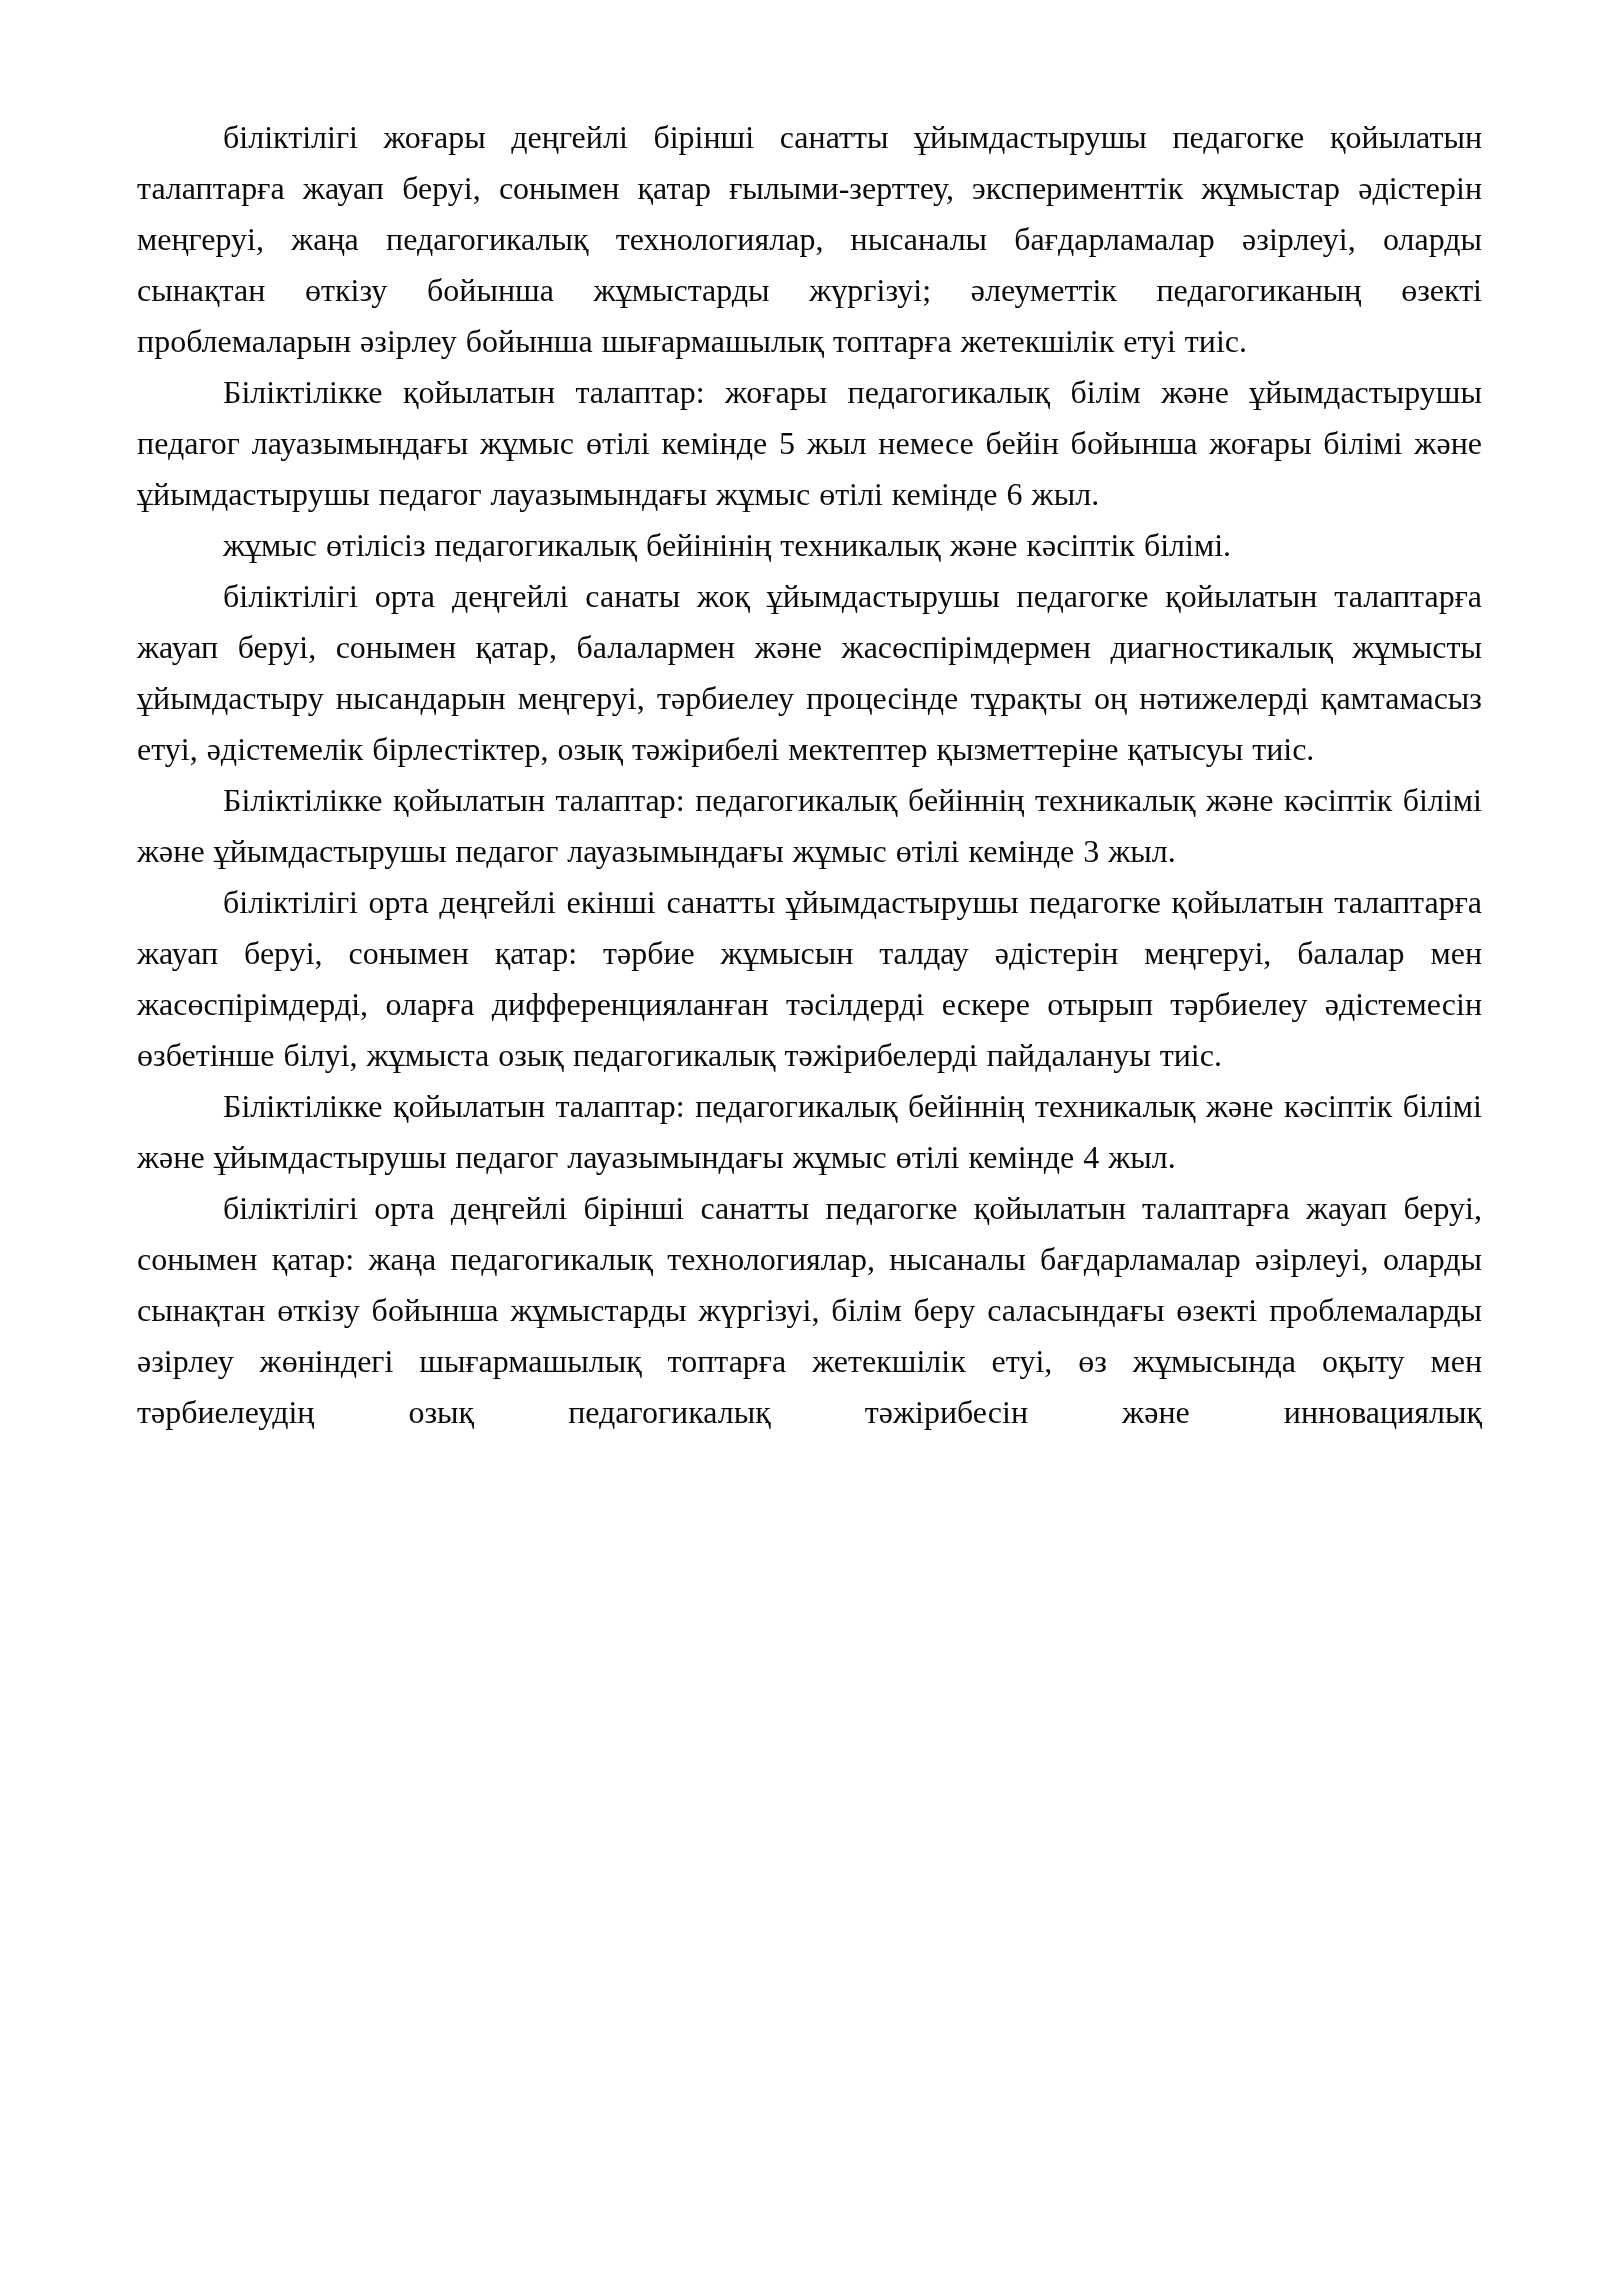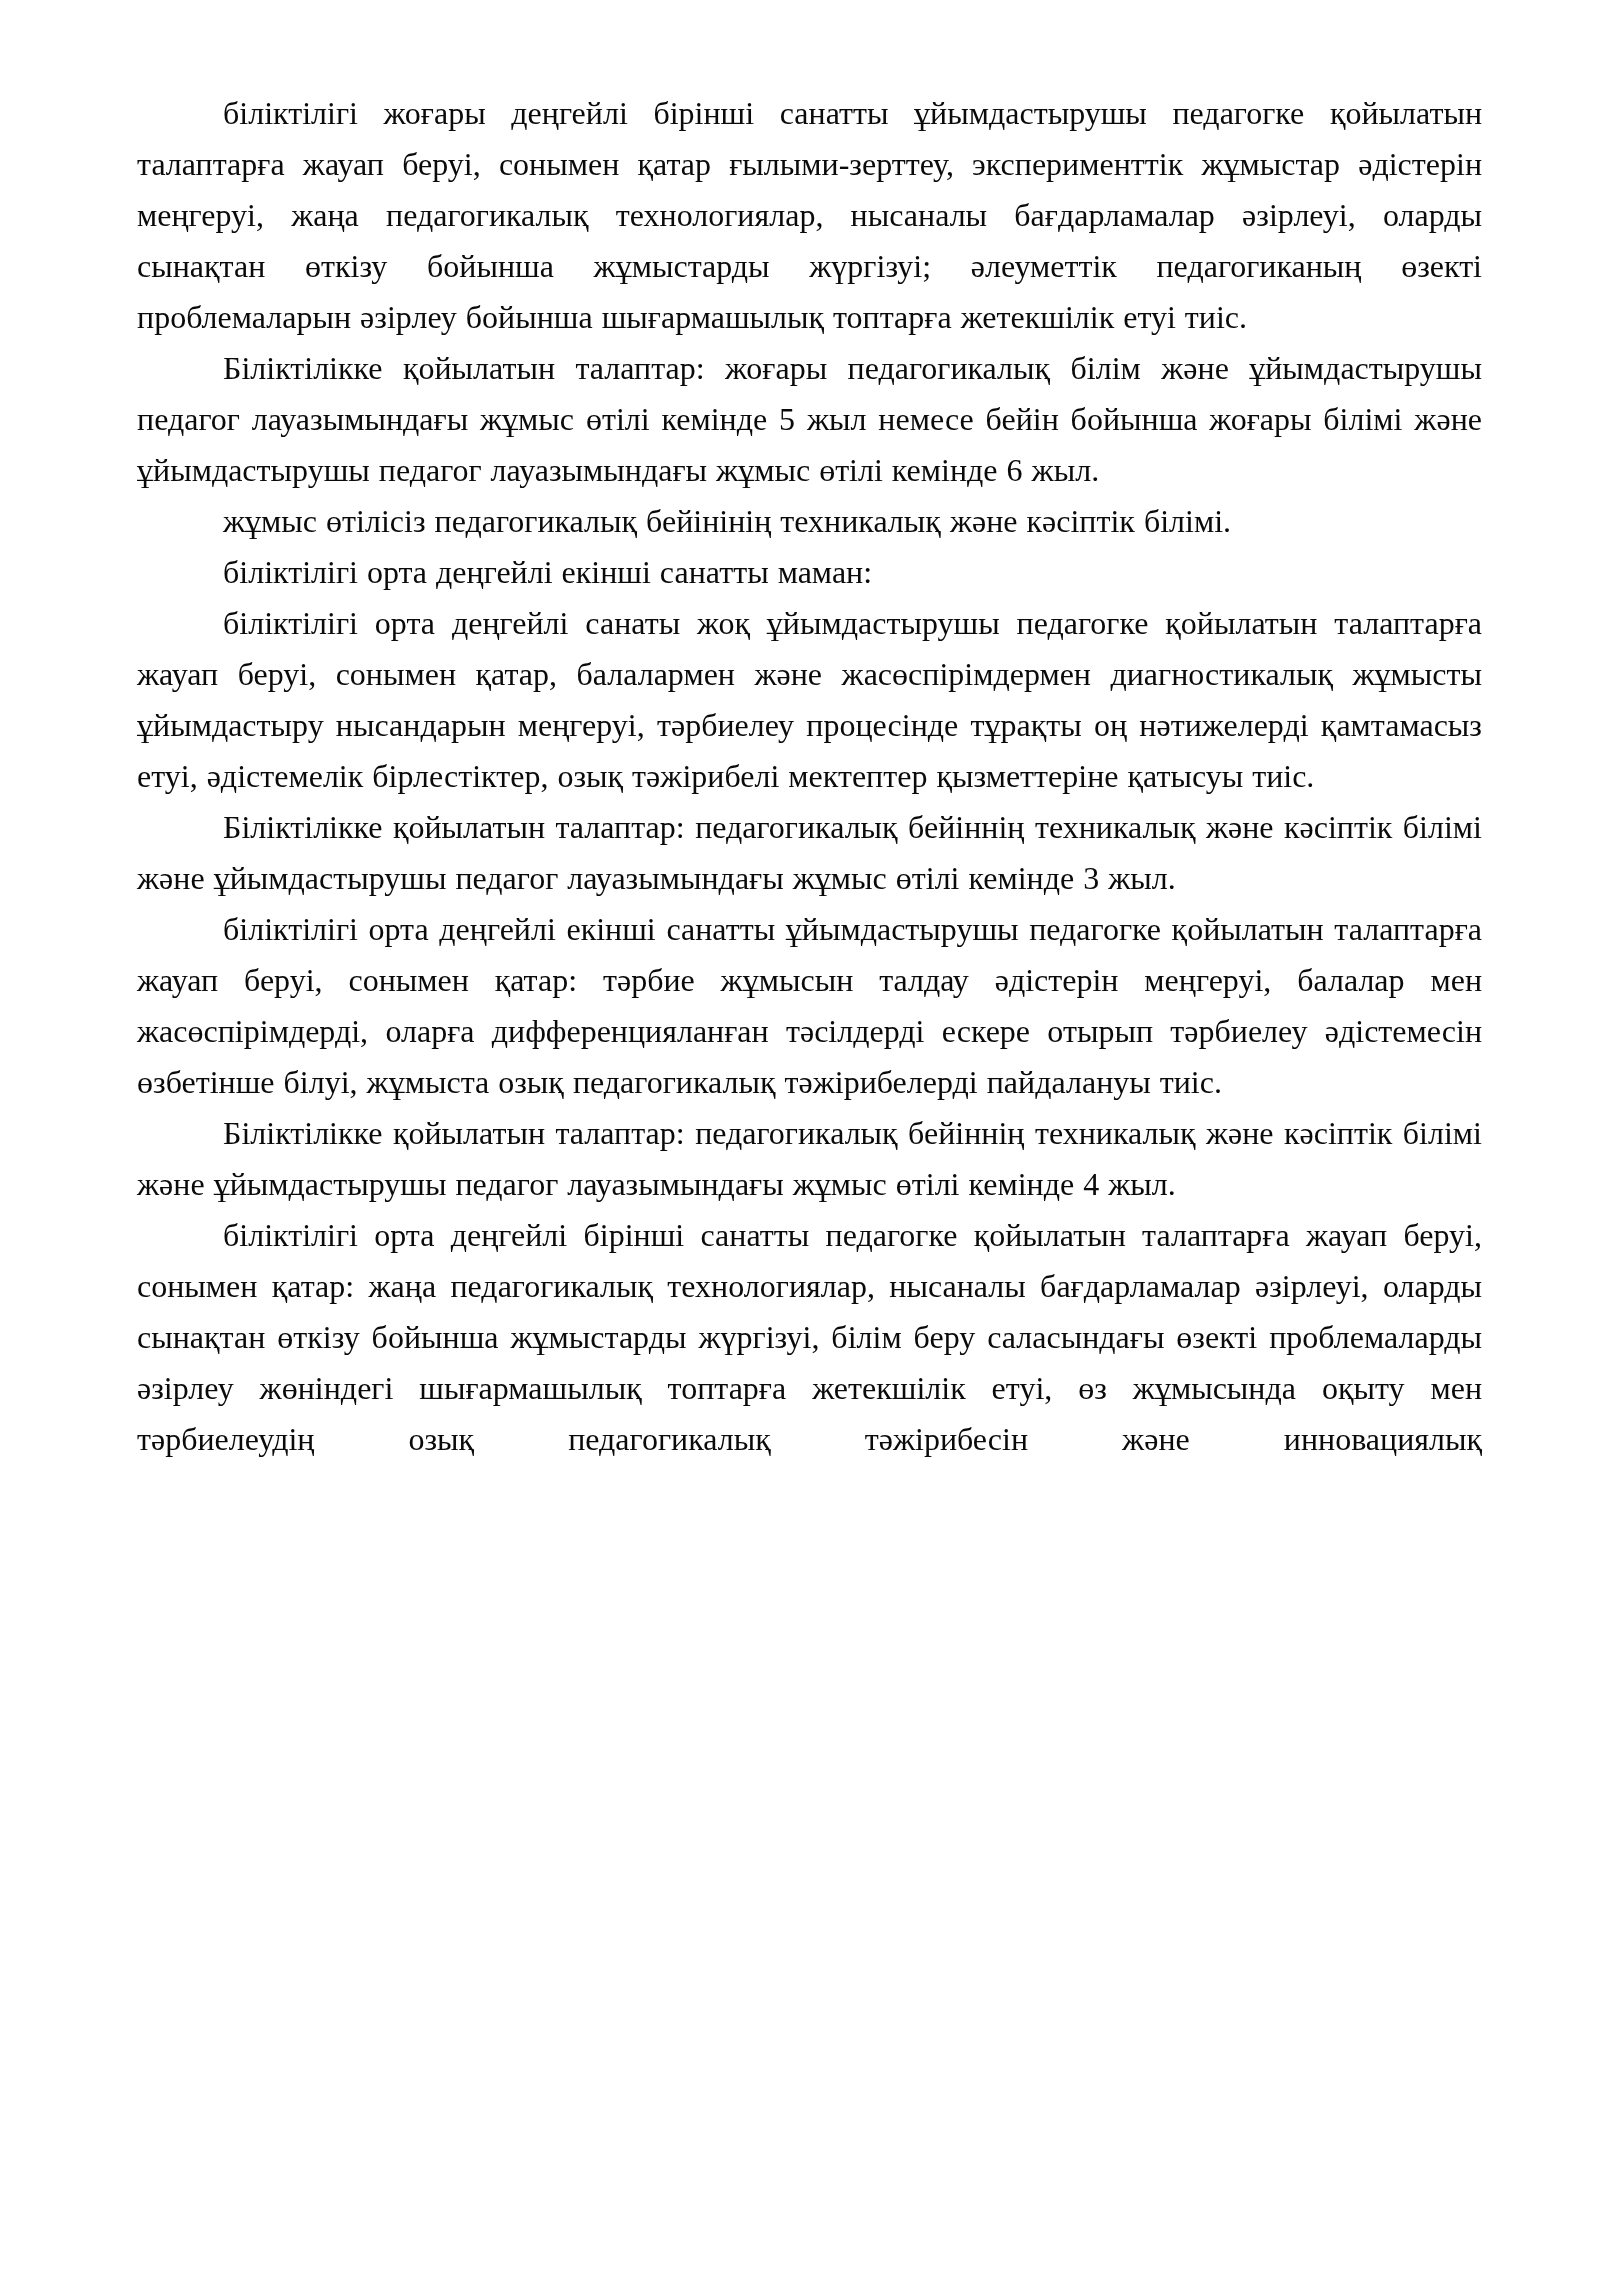--- a/index.html
+++ b/index.html
@@ -7,21 +7,21 @@
     padding: 0;
     background: #ffffff;
   }
   .page {
     position: relative;
     width: 1621px;
     height: 2293px;
     margin: 0 auto;
     background: #ffffff;
     box-sizing: border-box;
-    padding: 88px 139px 0 137px;
+    padding: 112px 139px 0 137px;
     overflow: hidden;
   }
   .doc-body {
     font-family: "Liberation Serif", "DejaVu Serif", serif;
     font-size: 32px;
     line-height: 51px;
     color: #0a0a0a;
     text-align: justify;
     -webkit-hyphens: none;
     hyphens: none;
@@ -39,21 +39,20 @@
   }
 </style>
 </head>
 <body>
 
 <div class="page">
   <div class="doc-body">
       <p class="para">біліктілігі жоғары деңгейлі бірінші санатты ұйымдастырушы педагогке қойылатын талаптарға жауап беруі, сонымен қатар ғылыми-зерттеу, эксперименттік жұмыстар әдістерін меңгеруі, жаңа педагогикалық технологиялар, нысаналы бағдарламалар әзірлеуі, оларды сынақтан өткізу бойынша жұмыстарды жүргізуі; әлеуметтік педагогиканың өзекті проблемаларын әзірлеу бойынша шығармашылық топтарға жетекшілік етуі тиіс.</p>
       <p class="para">Біліктілікке қойылатын талаптар: жоғары педагогикалық білім және ұйымдастырушы педагог лауазымындағы жұмыс өтілі кемінде 5 жыл немесе бейін бойынша жоғары білімі және ұйымдастырушы педагог лауазымындағы жұмыс өтілі кемінде 6 жыл.</p>
       <p class="para">жұмыс өтілісіз педагогикалық бейінінің техникалық және кәсіптік білімі.</p>
-      <p class="para">біліктілігі орта деңгейлі екінші санатты маман:</p>
       <p class="para">біліктілігі орта деңгейлі санаты жоқ ұйымдастырушы педагогке қойылатын талаптарға жауап беруі, сонымен қатар, балалармен және жасөспірімдермен диагностикалық жұмысты ұйымдастыру нысандарын меңгеруі, тәрбиелеу процесінде тұрақты оң нәтижелерді қамтамасыз етуі, әдістемелік бірлестіктер, озық тәжірибелі мектептер қызметтеріне қатысуы тиіс.</p>
       <p class="para">Біліктілікке қойылатын талаптар: педагогикалық бейіннің техникалық және кәсіптік білімі және ұйымдастырушы педагог лауазымындағы жұмыс өтілі кемінде 3 жыл.</p>
       <p class="para">біліктілігі орта деңгейлі екінші санатты ұйымдастырушы педагогке қойылатын талаптарға жауап беруі, сонымен қатар: тәрбие жұмысын талдау әдістерін меңгеруі, балалар мен жасөспірімдерді, оларға дифференцияланған тәсілдерді ескере отырып тәрбиелеу әдістемесін өзбетінше білуі, жұмыста озық педагогикалық тәжірибелерді пайдалануы тиіс.</p>
       <p class="para">Біліктілікке қойылатын талаптар: педагогикалық бейіннің техникалық және кәсіптік білімі және ұйымдастырушы педагог лауазымындағы жұмыс өтілі кемінде 4 жыл.</p>
       <p class="para justify-last">біліктілігі орта деңгейлі бірінші санатты педагогке қойылатын талаптарға жауап беруі, сонымен қатар: жаңа педагогикалық технологиялар, нысаналы бағдарламалар әзірлеуі, оларды сынақтан өткізу бойынша жұмыстарды жүргізуі, білім беру саласындағы өзекті проблемаларды әзірлеу жөніндегі шығармашылық топтарға жетекшілік етуі, өз жұмысында оқыту мен тәрбиелеудің озық педагогикалық тәжірибесін және инновациялық</p>
     </div>
 </div>
 
 
 </body></html>

